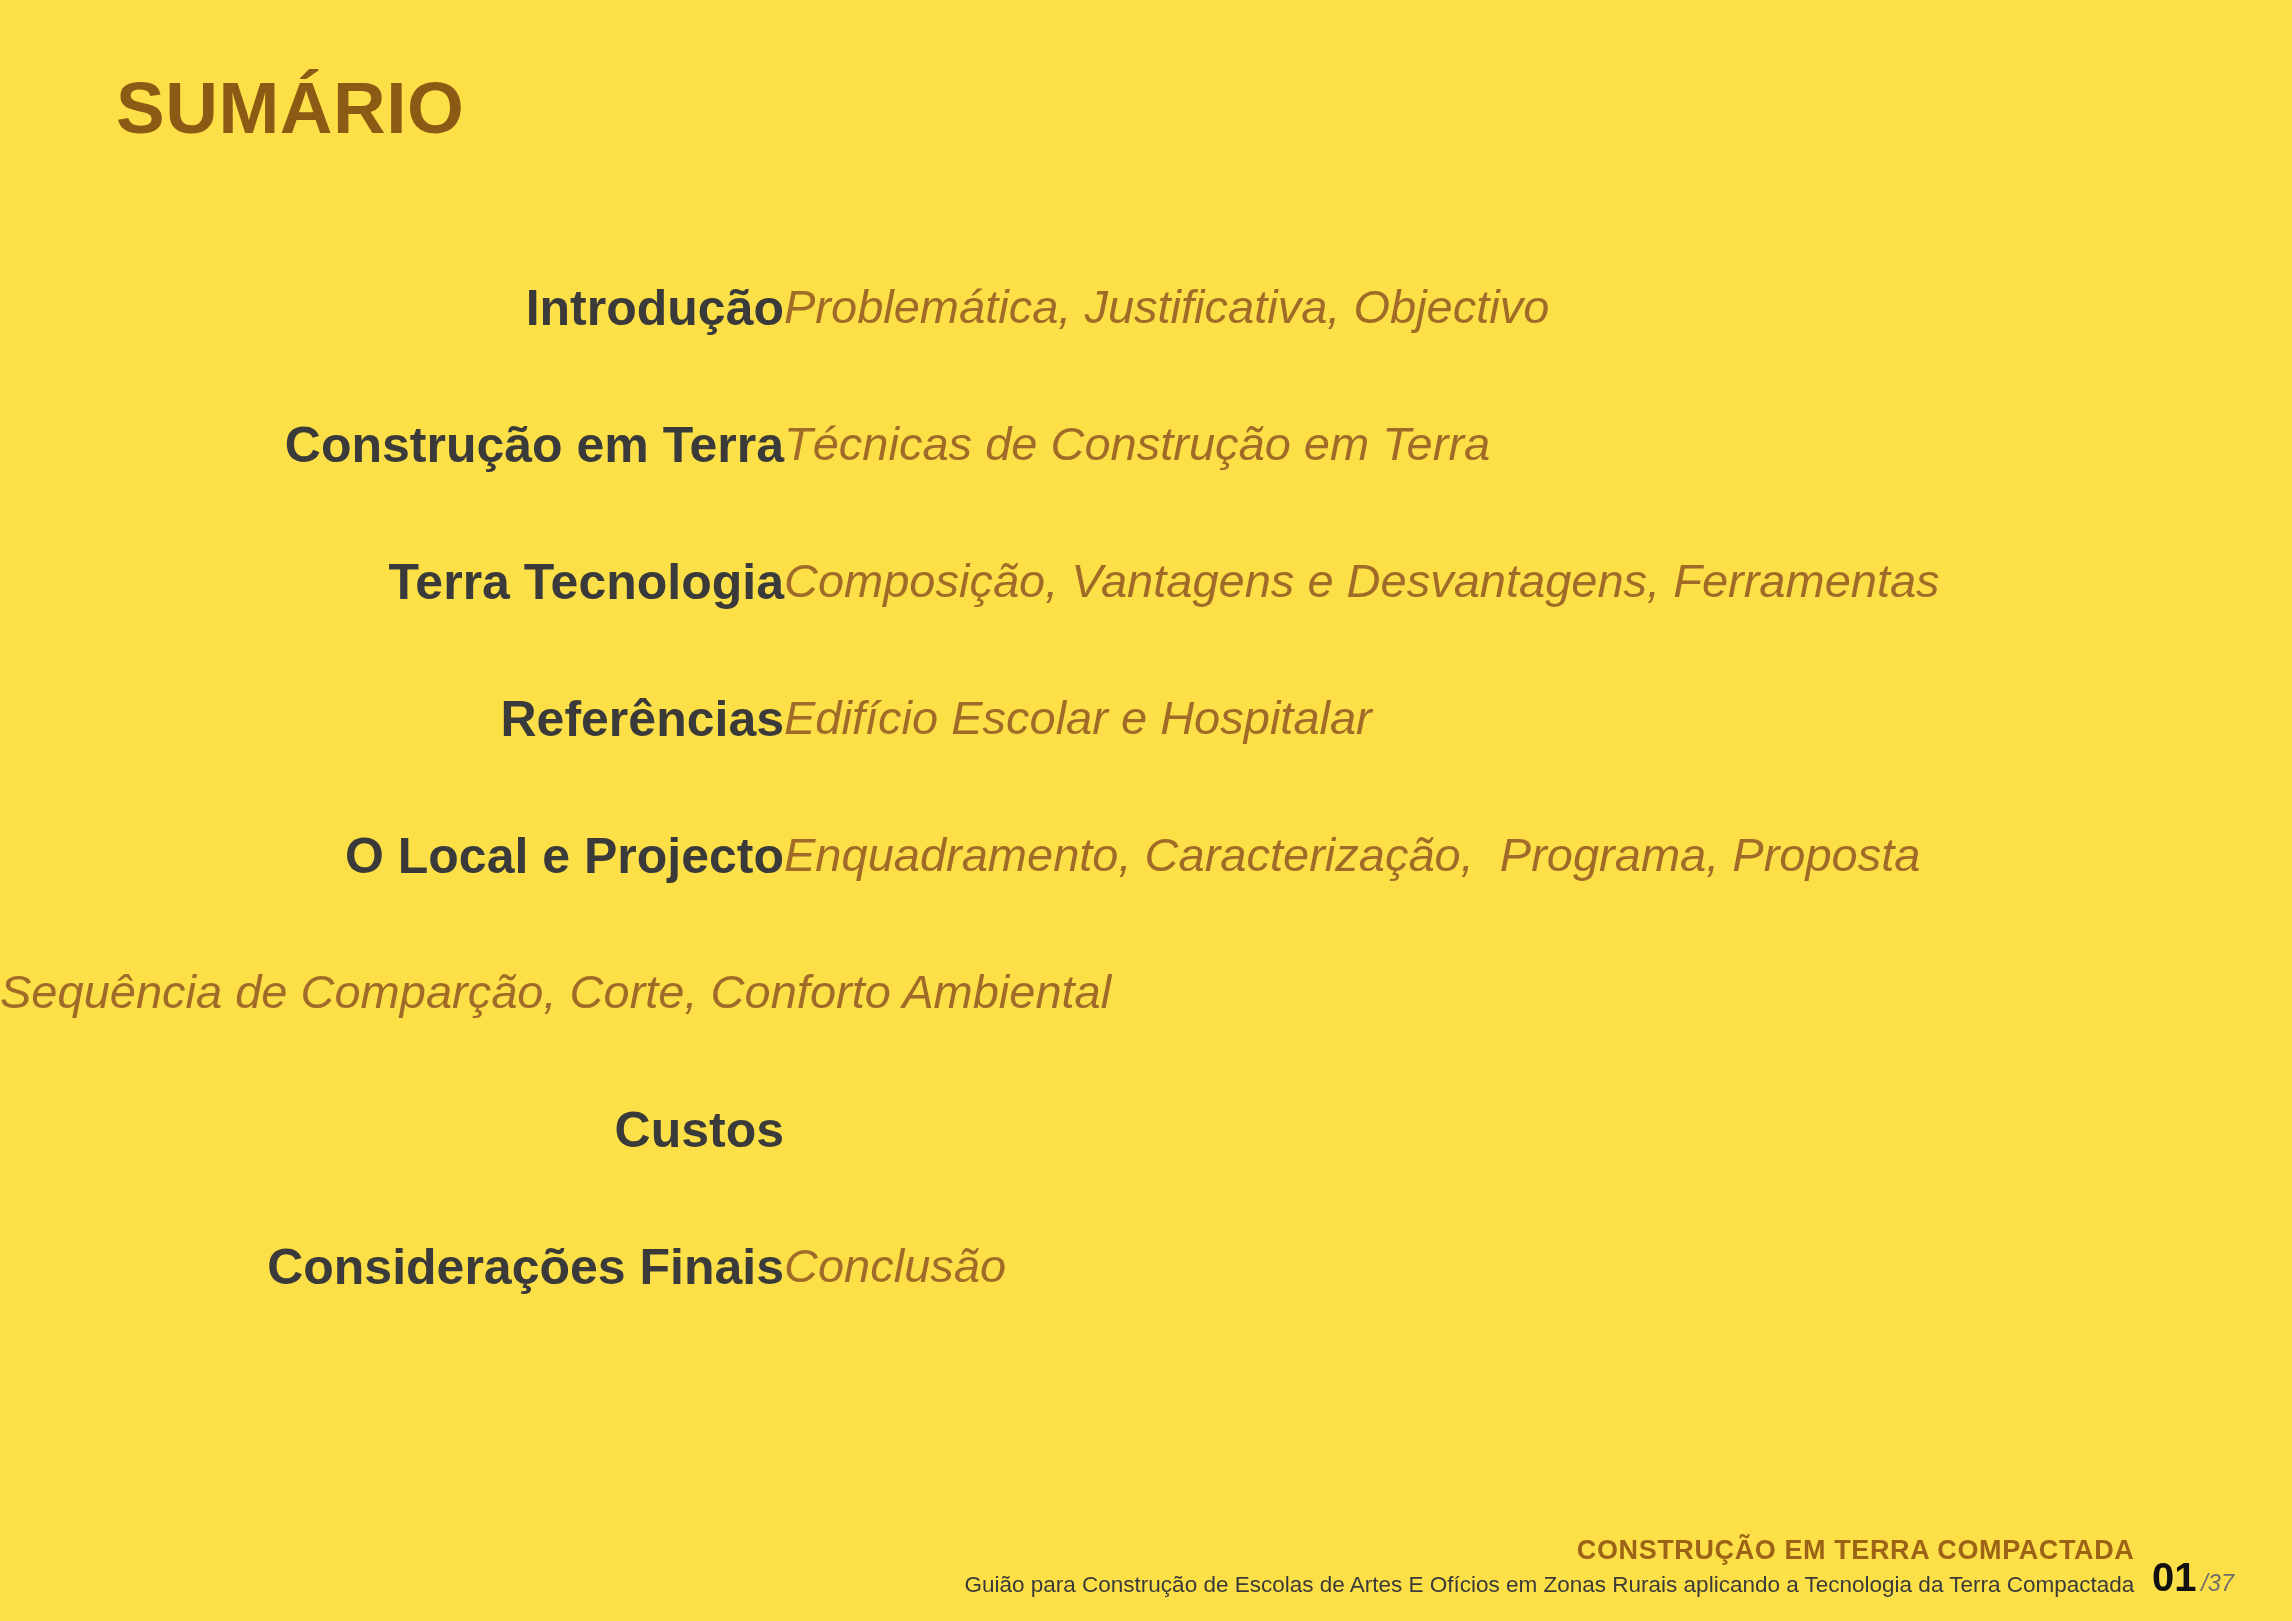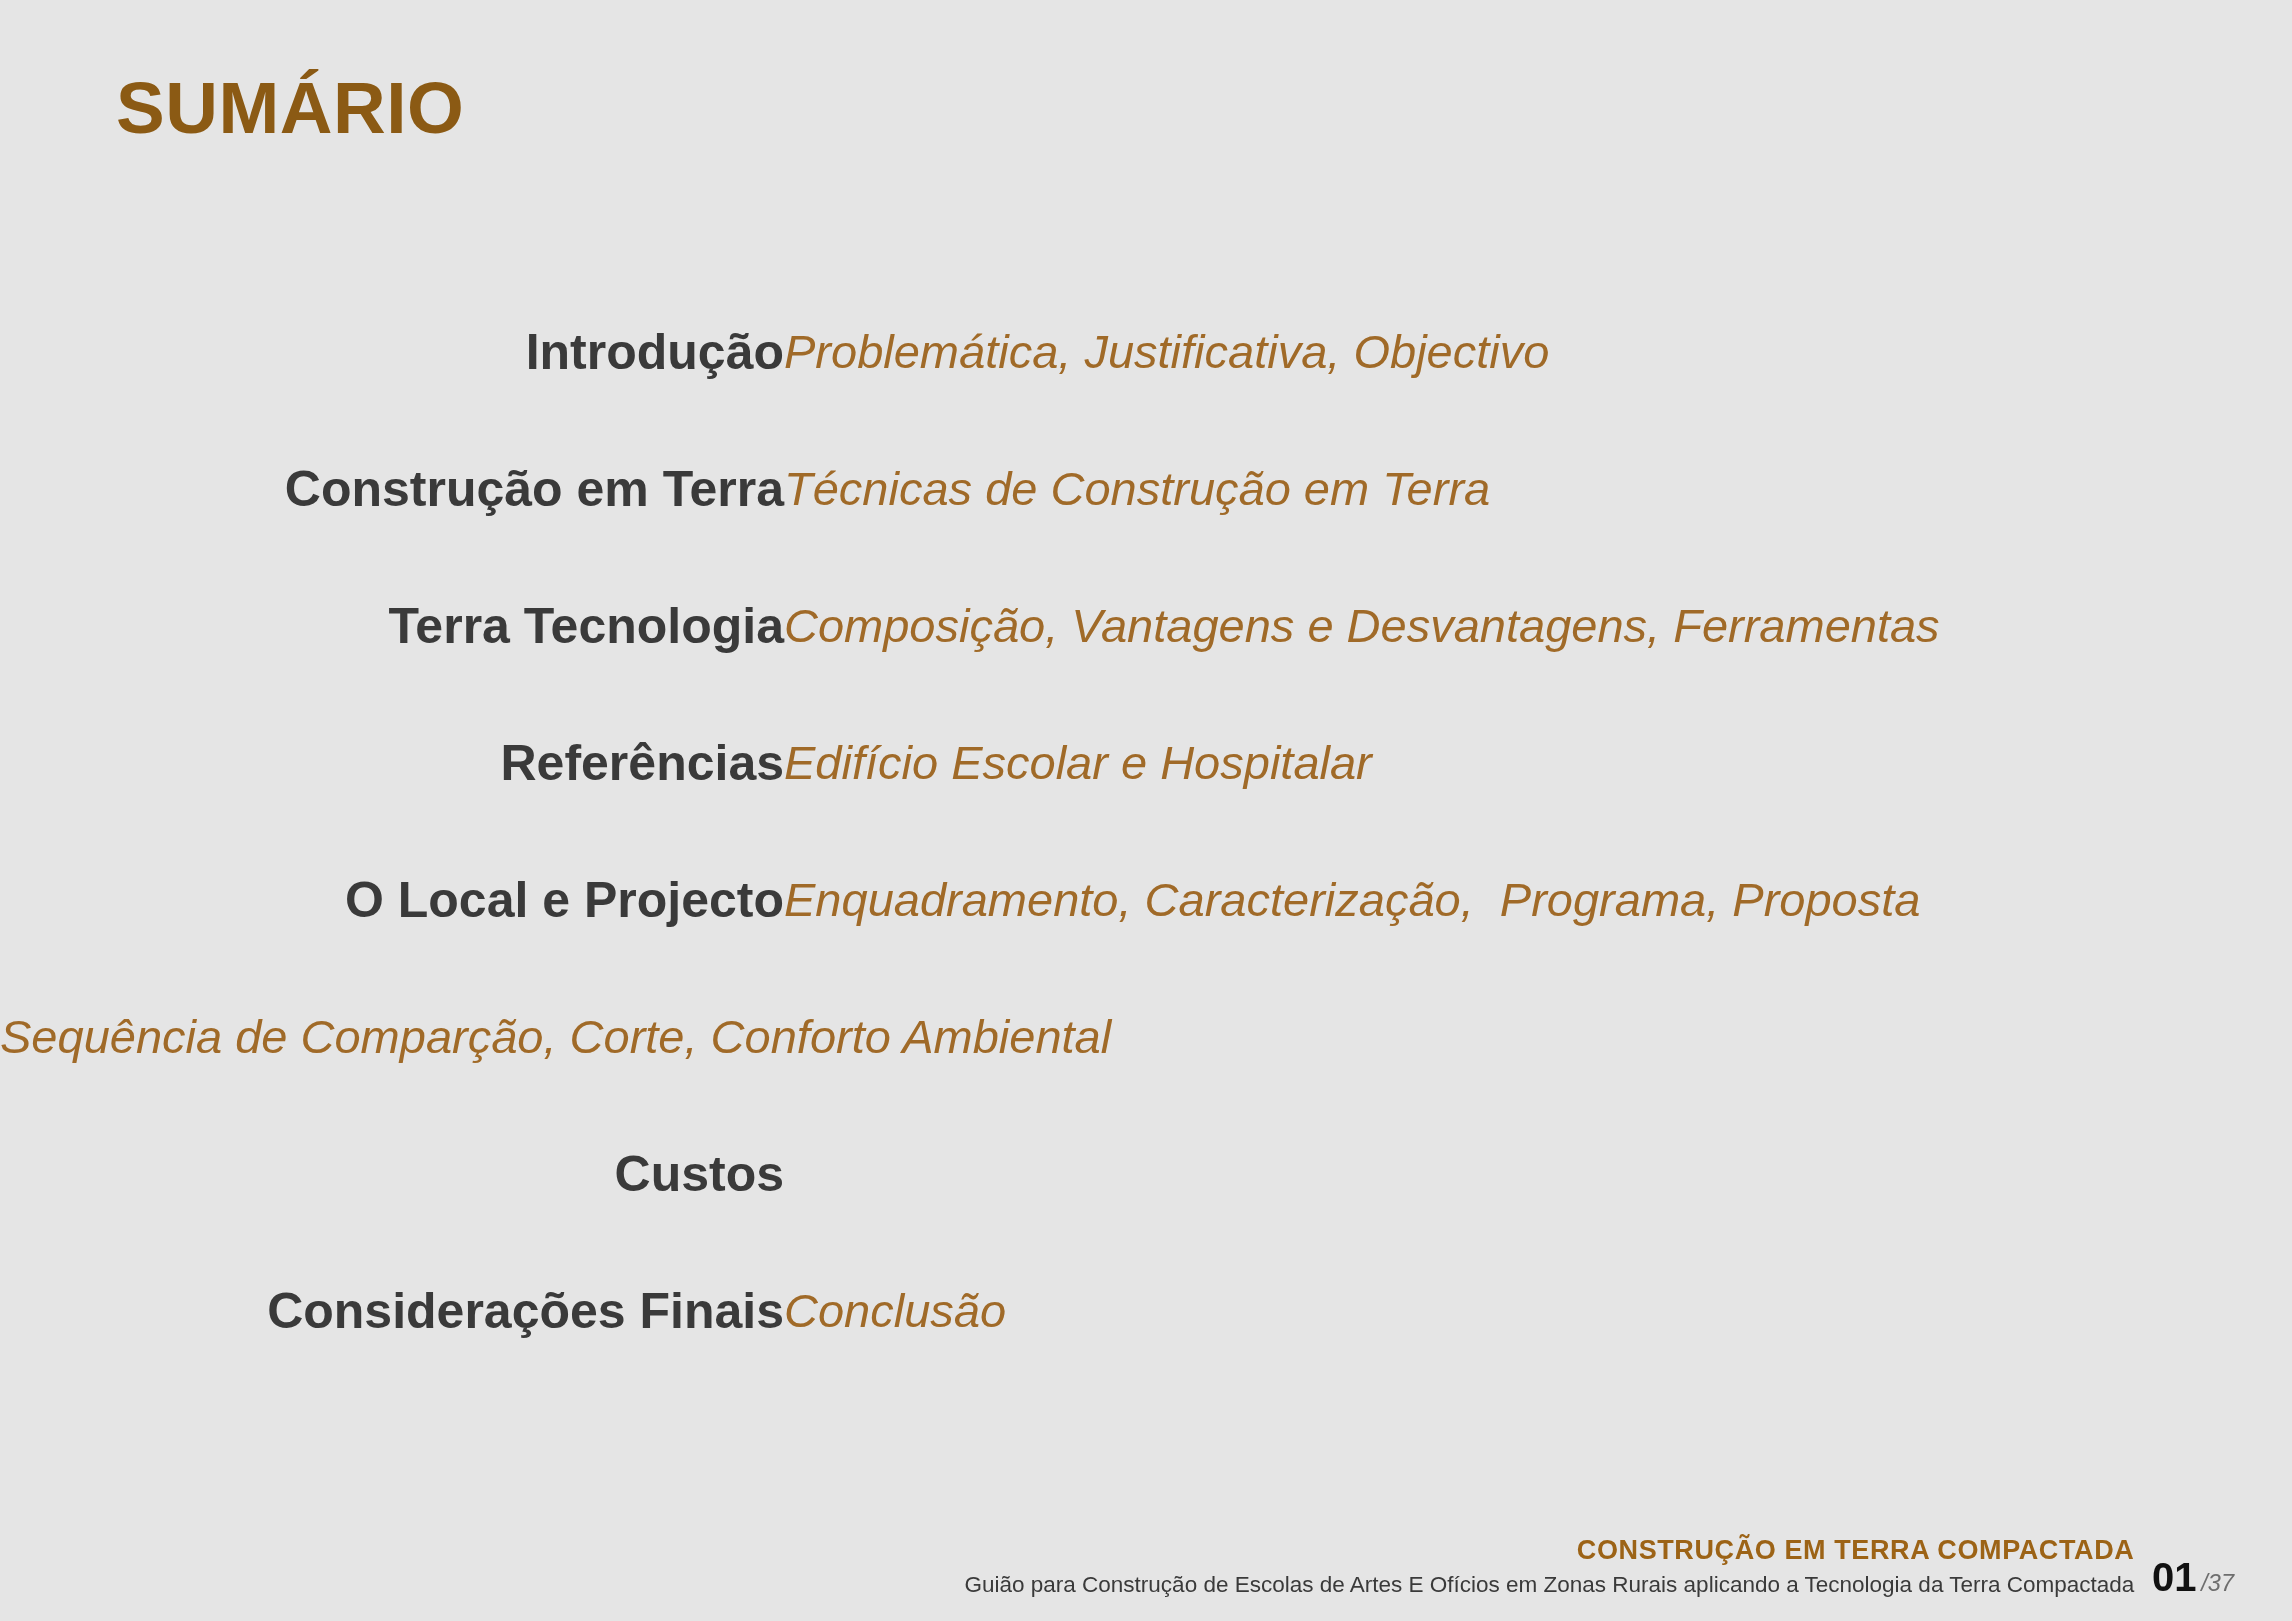--- a/index.html
+++ b/index.html
@@ -9,21 +9,21 @@
   }
 
   body {
     font-family: "Liberation Sans", sans-serif;
   }
 
   #slide {
     position: relative;
     width: 2293px;
     height: 1621px;
-    background: #e5e5e5;
+    background: #fde047;
     overflow: hidden;
   }
 
   
   #slide-title {
     position: absolute;
     left: 116px;
     top: 71px;
     font-size: 73px;
     font-weight: bold;
@@ -36,21 +36,21 @@
   
   #summary-list {
     position: absolute;
     left: 0;
     top: 283px;
     width: 2293px;
   }
 
   .summary-row {
     display: flex;
-    align-items: center;
+    align-items: flex-start;
     height: 137px;
   }
 
   .summary-label {
     width: 784px;
     text-align: right;
     font-size: 50px;
     font-weight: bold;
     color: #3A3A3A;
     white-space: nowrap;

